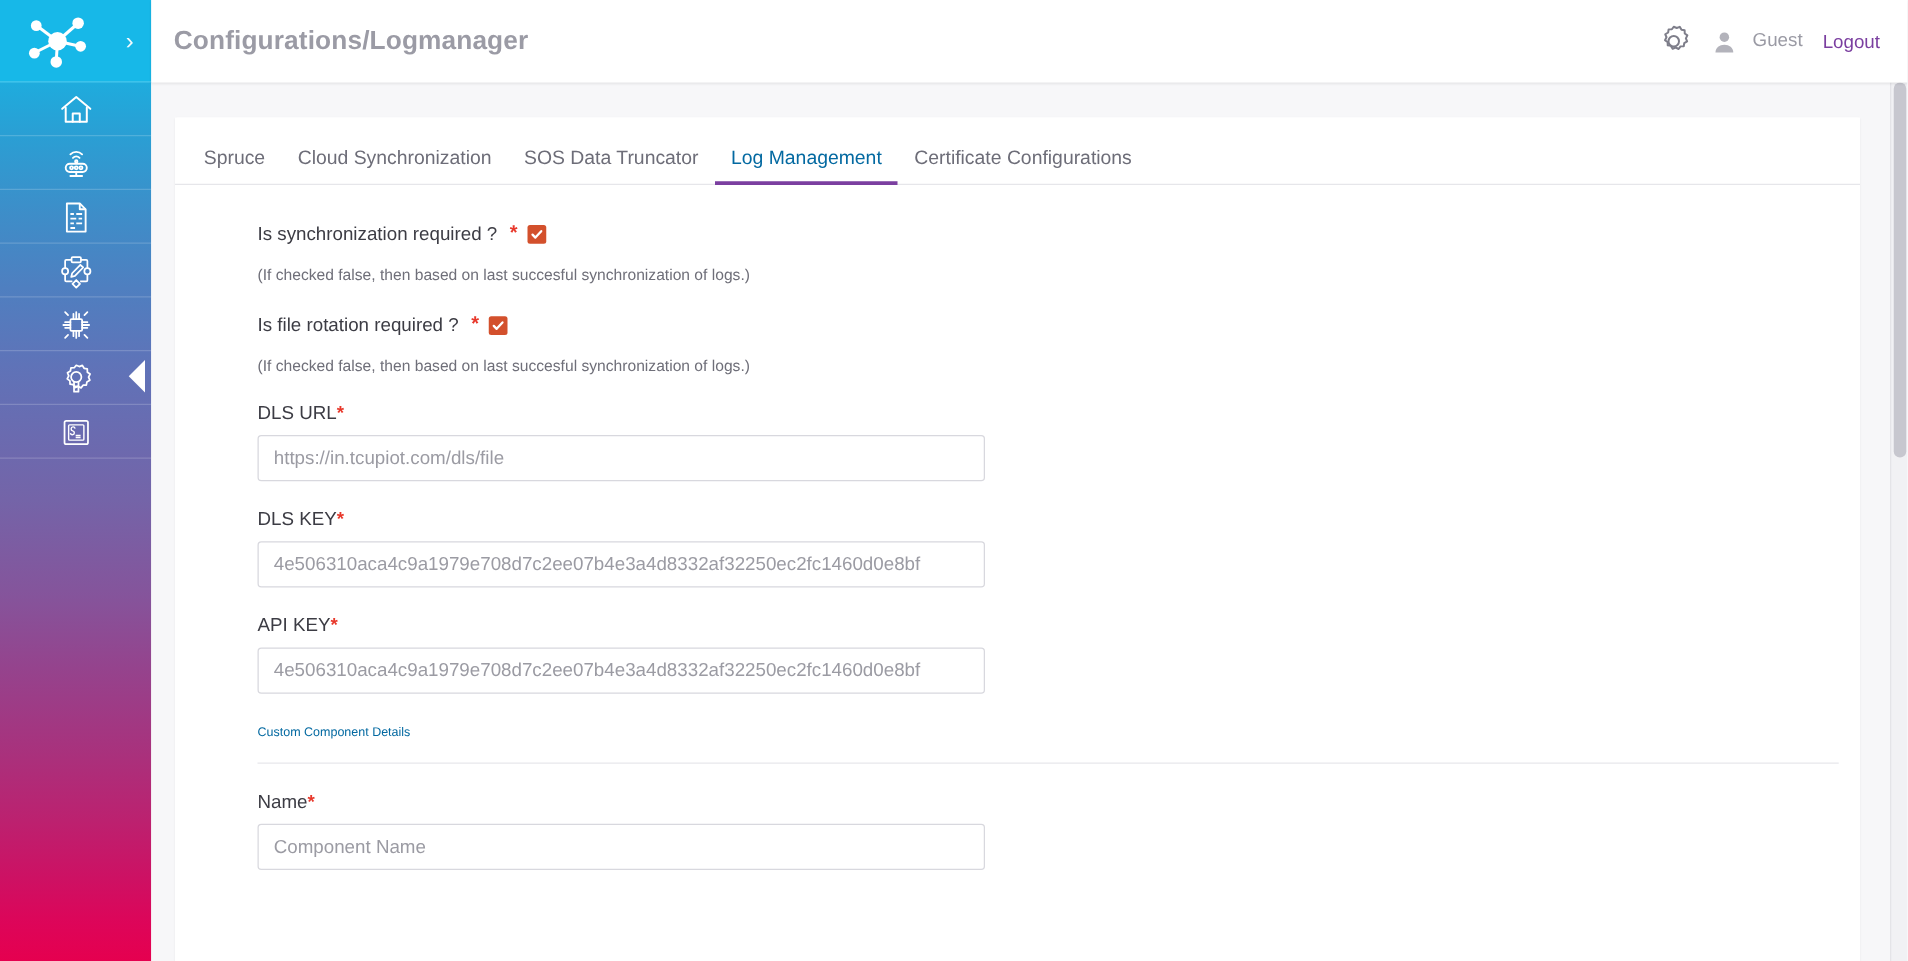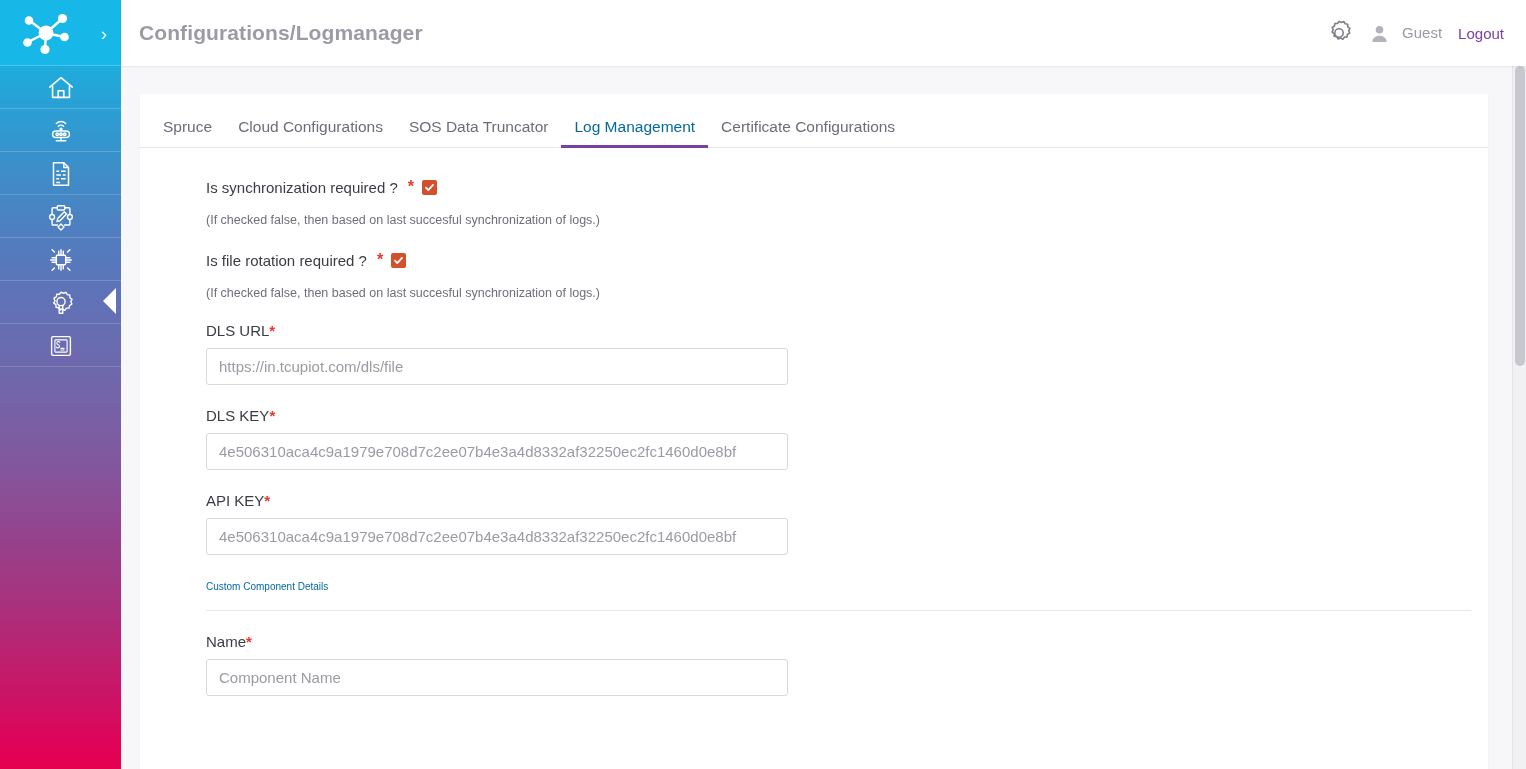--- a/index.html
+++ b/index.html
@@ -266,21 +266,21 @@
         </div>
         <span class="logout-link">Logout</span>
       </div>
     </header>
 
     <div class="content-area">
       <div class="card">
 
         <nav class="tabbar">
           <div class="tab">Spruce</div>
-          <div class="tab">Cloud Configurations</div>
+          <div class="tab">Cloud Synchronization</div>
           <div class="tab">SOS Data Truncator</div>
           <div class="tab active">Log Management</div>
           <div class="tab">Certificate Configurations</div>
         </nav>
 
         <div class="form-body">
 
           <div class="field">
             <div class="chk-row">
               <span class="chk-label">Is synchronization required ?</span>

